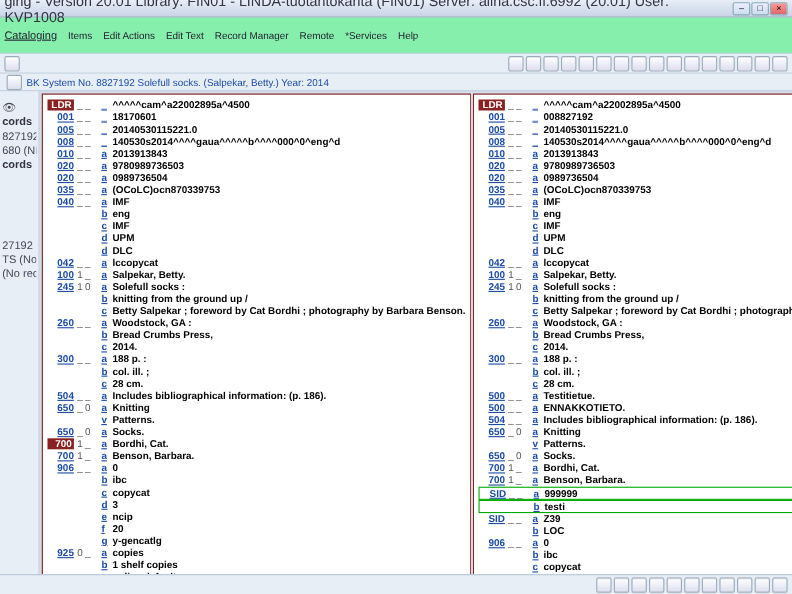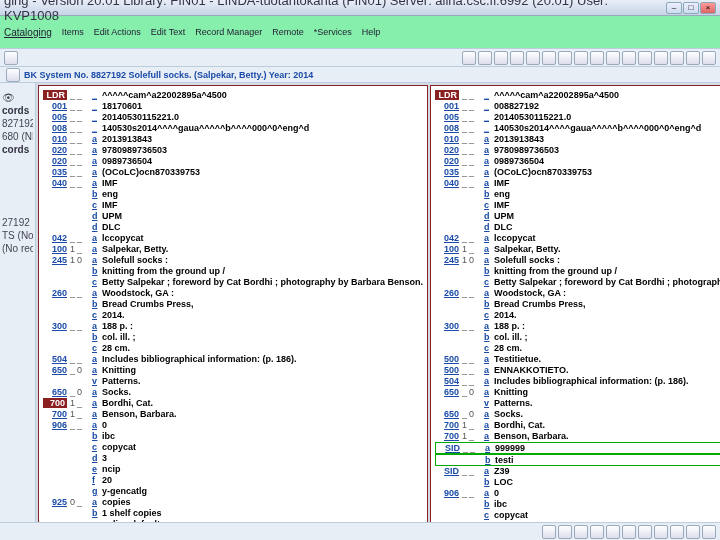--- a/index.html
+++ b/index.html
@@ -8,21 +8,21 @@
 .titlebar span{color:#334;font-size:13px}
 .winbtns{margin-left:auto;display:flex;gap:1px}
 .winbtn{width:16px;height:12px;background:linear-gradient(#eef,#cde);border:1px solid #8ab;border-radius:2px;display:flex;align-items:center;justify-content:center;font-size:8px}
 .winbtn.close{background:linear-gradient(#f99,#d66)}
 .menubar{background:#86efac;height:32px;display:flex;align-items:center;padding:16px 4px;gap:10px;border-bottom:1px solid #bcd}
 .menubar span{font-size:9px;color:#223}
 .menubar span u{text-decoration:underline}
 .toolbar{background:#e8eef5;height:18px;display:flex;align-items:center;padding:0 4px;gap:2px;border-bottom:1px solid #bcd}
 .tbtn{width:14px;height:14px;background:linear-gradient(#fff,#dde);border:1px solid #9ab;border-radius:2px}
 .context{background:#e8eef5;height:16px;display:flex;align-items:center;padding:0 6px;border-bottom:1px solid #bcd}
-.context span{color:#1a4ba8;font-size:9px;font-weight:bold}
+.context span{color:#1a4ba8;font-size:9px;font-weight:normal}
 .workarea{display:flex;height:calc(540px - 66px - 18px)}
 .sidebar{width:36px;background:#e8eef5;border-right:1px solid #bcd;padding:2px;font-size:8px;color:#445}
 .sidebar div{padding:1px 0;white-space:nowrap;overflow:hidden}
 .sidehdr{font-weight:bold;color:#334}
 .panes{flex:1;display:flex;gap:2px;padding:2px;background:#d4dce8}
 .pane{flex:1;background:#ffffff;border:1px solid #789;overflow:auto;padding:4px}
 .pane.left{border-color:#8b2020}
 .pane.right{border-color:#8b2020}
 .row{display:flex;align-items:flex-start;min-height:11px;white-space:nowrap}
 .tag{color:#1a4ba8;font-weight:bold;width:24px;text-align:right;margin-right:3px;text-decoration:underline;font-size:9px}

